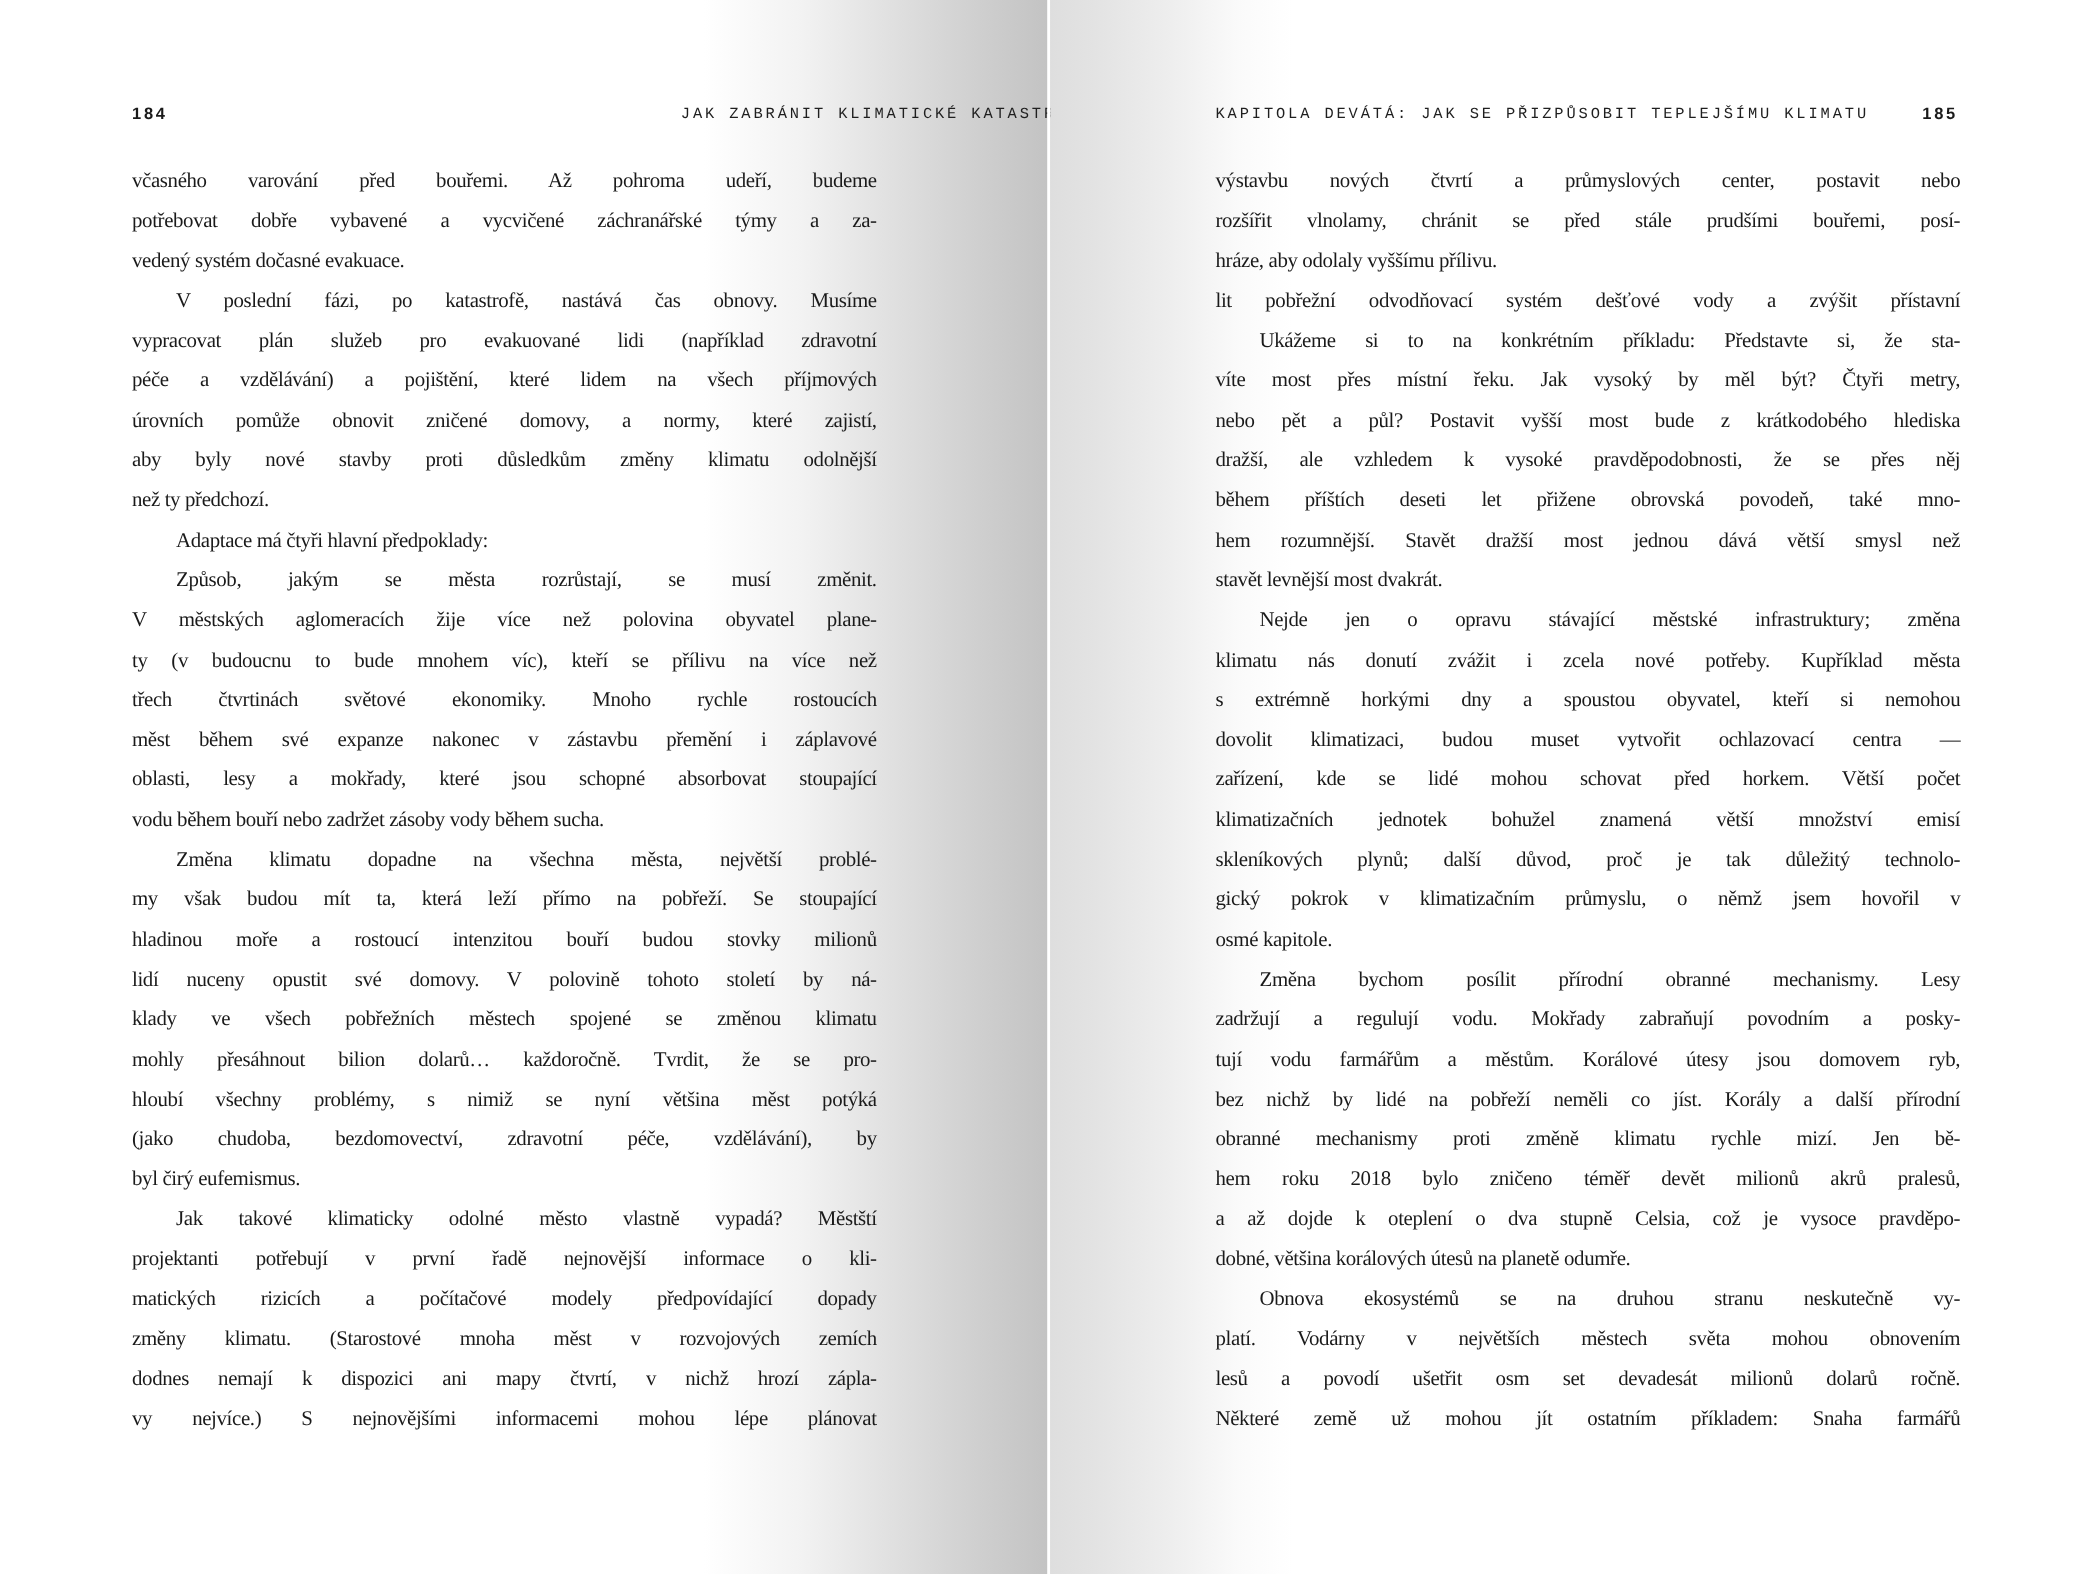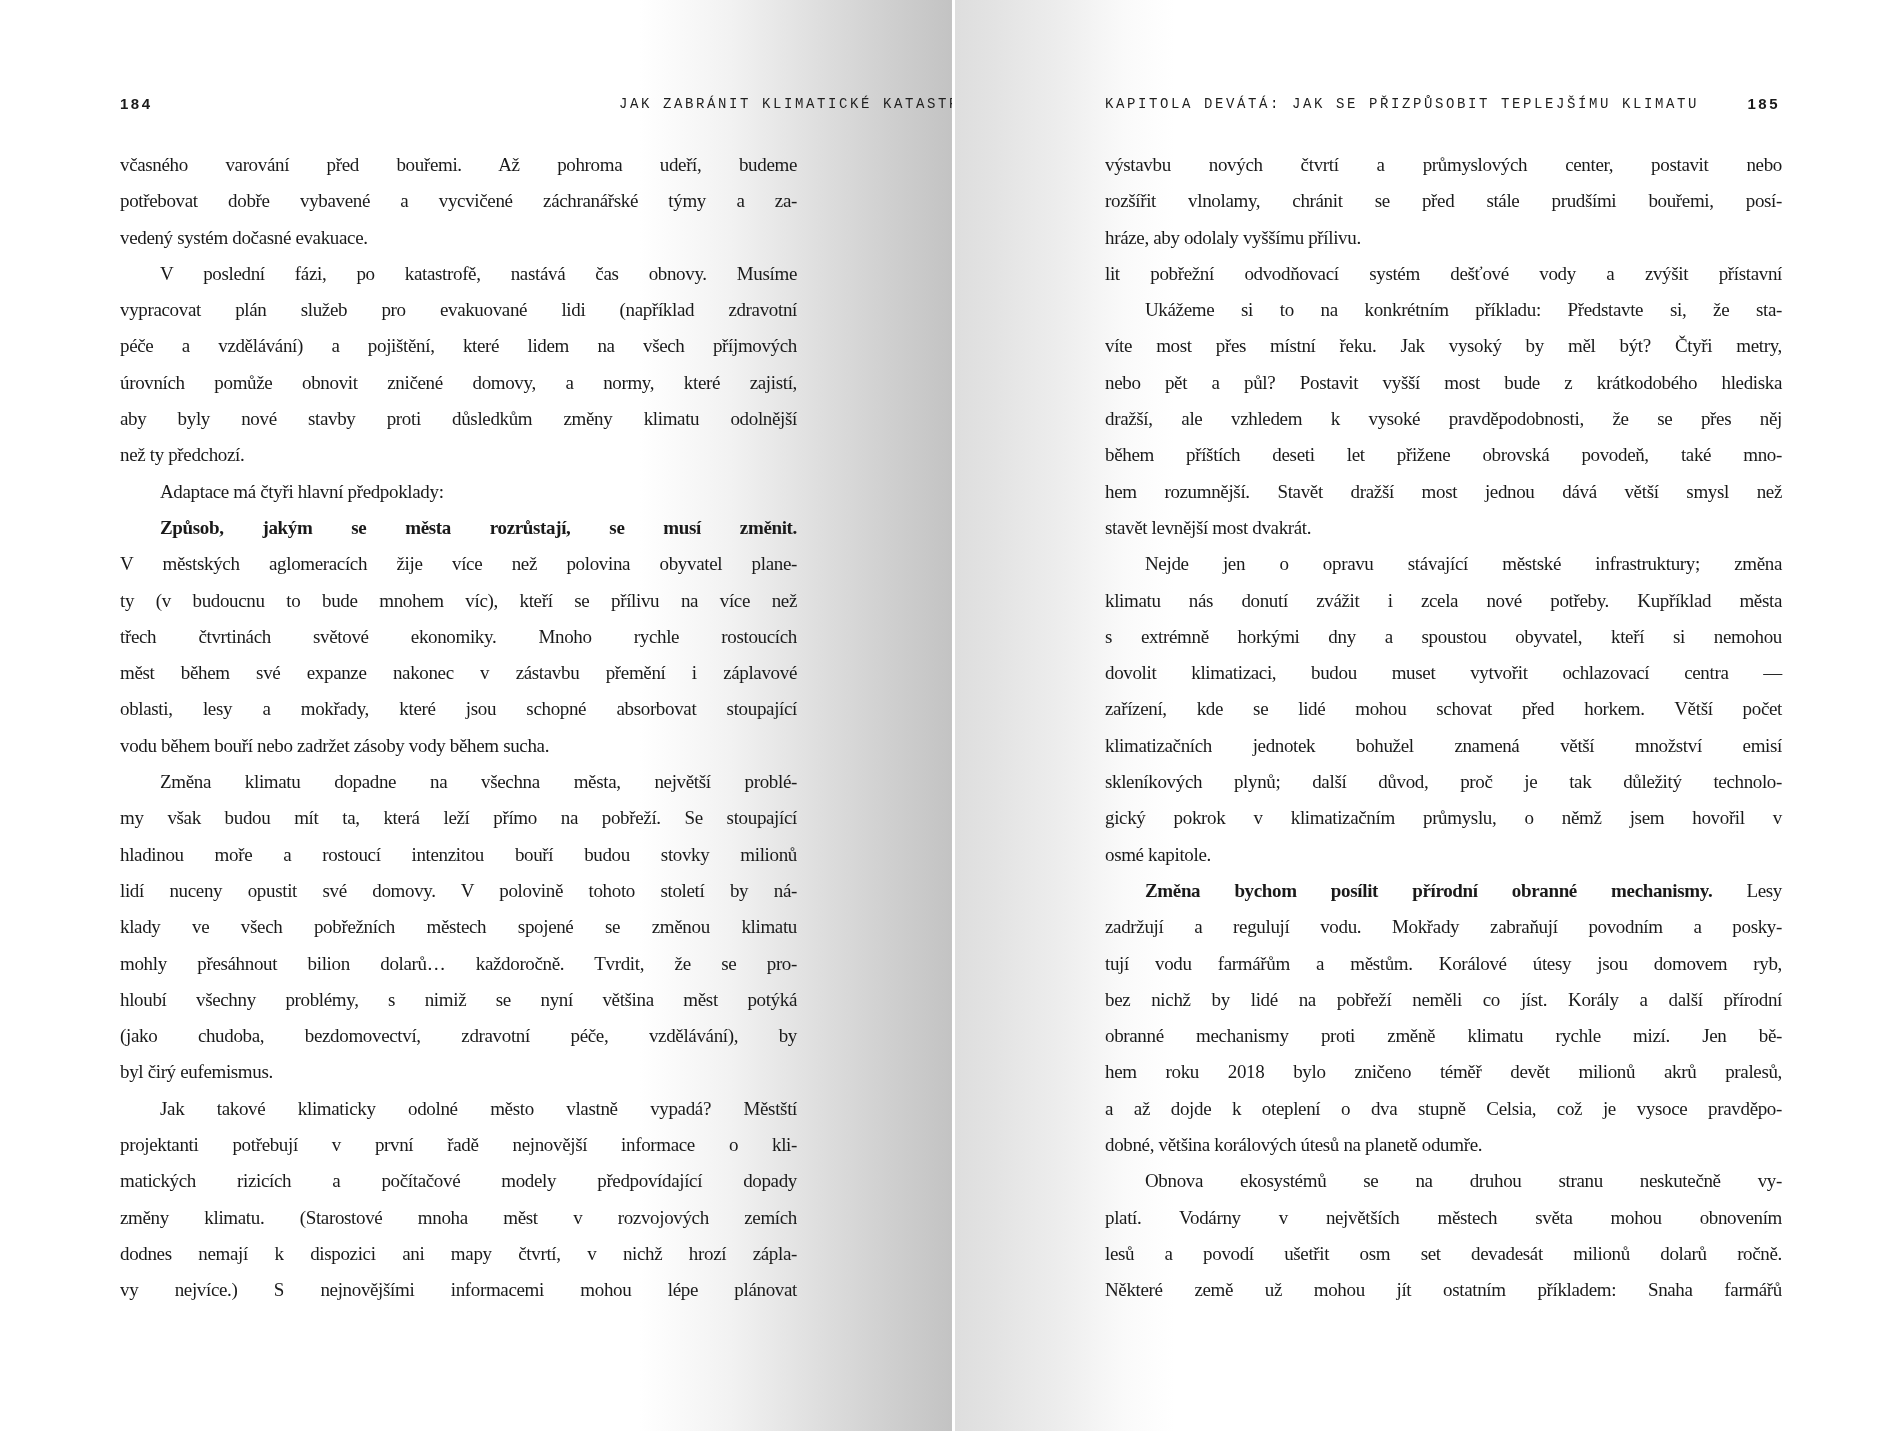--- a/index.html
+++ b/index.html
@@ -43,21 +43,21 @@
   .left-col { left: 120px; }
   .right-col { left: 150px; }
   .line {
     display: block; height: 36.3px; white-space: nowrap;
     text-align: justify; text-align-last: justify;
     letter-spacing: -0.35px;
     overflow: visible;
   }
   .line.last { text-align-last: left; }
   .line.indent { text-indent: 40px; }
-  .bold { font-weight: bold; }
+  .bold { font-weight: normal; }
 </style>
 </head>
 <body>
 
 <div class="page page-left">
   <div class="folio left-folio">184</div>
   <div class="running-head left-head">JAK ZABRÁNIT KLIMATICKÉ KATASTROFĚ</div>
   <div class="column left-col" id="col-left">
       <div class="line">včasného varování před bouřemi. Až pohroma udeří, budeme</div>
       <div class="line">potřebovat dobře vybavené a vycvičené záchranářské týmy a za-</div>

